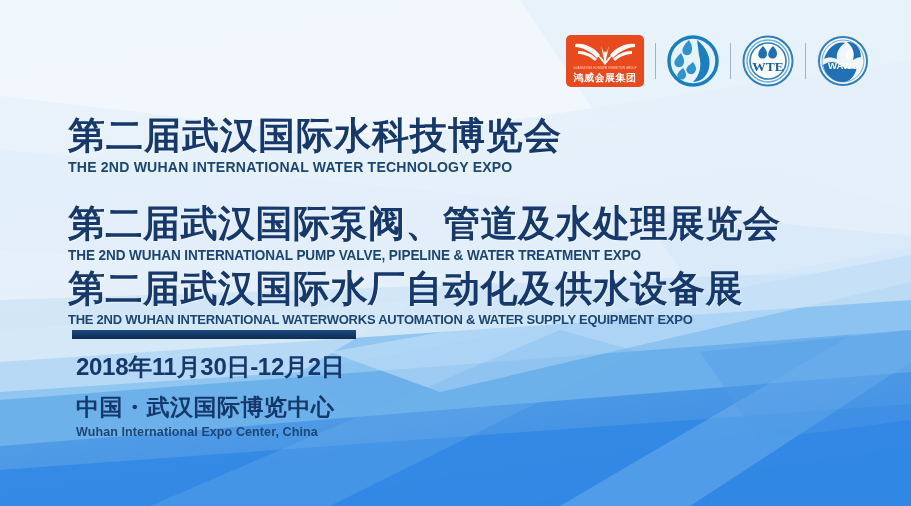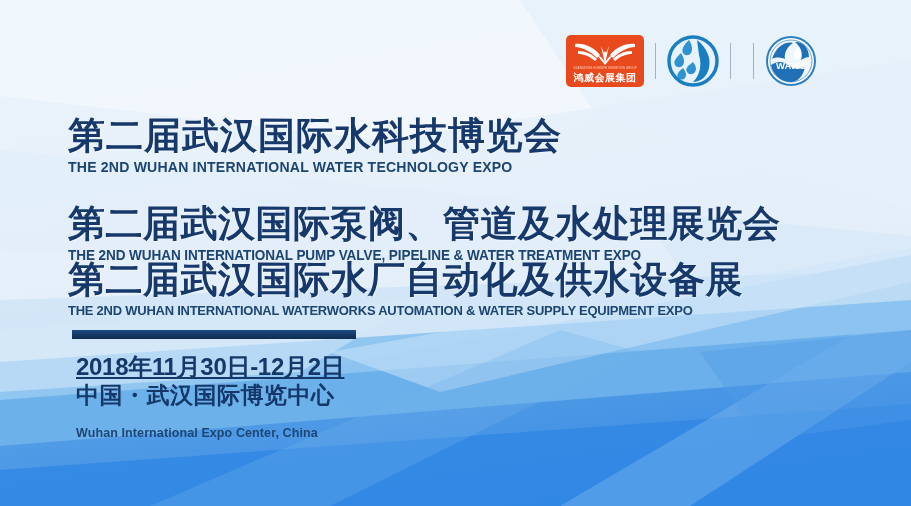--- a/index.html
+++ b/index.html
@@ -86,21 +86,21 @@
     font-weight: bold;
     color: #1c3d6e;
     letter-spacing: -1px;
     line-height: 58px;
     text-shadow: 1px 1px 0 rgba(255,255,255,.55);
   }
 
   .title-group { position: absolute; left: 68px; margin-top: 7px; }
   .t1 { top: 108px; }
   .t2 { top: 196px; }
-  .t3 { top: 252px; }
+  .t3 { top: 261px; }
 
   .cn-title {
     font-size: 37px;
     font-weight: bold;
     color: #16386a;
     line-height: 42px;
     letter-spacing: 1px;
     white-space: nowrap;
     text-shadow: 1px 1px 0 rgba(255,255,255,.4);
   }
@@ -130,48 +130,47 @@
   }
 
   .info-block { position: absolute; left: 76px; top: 352px; }
   .date-cn {
     font-size: 24px;
     font-weight: bold;
     color: #15386a;
     letter-spacing: -.3px;
     line-height: 29px;
     white-space: nowrap;
-    text-decoration: underline;
   }
   .date-en {
     font-size: 17px;
     font-weight: bold;
     color: #1c4674;
     letter-spacing: -.1px;
     line-height: 22px;
     white-space: nowrap;
     margin-top: 1px;
   }
   .venue-cn {
     font-size: 23px;
     font-weight: bold;
     color: #15386a;
     letter-spacing: .5px;
     line-height: 28px;
     white-space: nowrap;
-    margin-top: 0;
+    margin-top: 12px;
   }
   .venue-en {
     font-size: 12.5px;
     font-weight: bold;
     color: #1d4674;
     letter-spacing: .1px;
     line-height: 16px;
     white-space: nowrap;
-    margin-top: 16px;
+    margin-top: 3px;
   }
 </style>
 </head>
 <body>
 
 <div id="banner">
 
   <svg id="bg-facets" viewBox="0 0 911 506" preserveAspectRatio="none">
     <defs>
       <linearGradient id="gTop" x1="0" y1="0" x2="0.3" y2="1">
@@ -233,20 +232,30 @@
         <path d="M30 5 C40 13 44 23 42 33 C40 42 33 47 26 47 C33 40 35 30 32 20 Z" fill="#1a7fc1"></path>
         <path d="M22 5 C25 10 26 14 24 18 C22 21 18 21 16 18 C14 14 17 10 22 5 Z" fill="#2f93cf"></path>
         <path d="M14 18 C17 23 18 27 16 30 C14 33 10 33 8 30 C6 26 9 23 14 18 Z" fill="#2f93cf"></path>
         <path d="M16 33 C19 37 20 40 18 43 C16 45 13 45 11 43 C9 40 11 37 16 33 Z" fill="#2f93cf"></path>
         <path d="M26 27 C29 31 30 34 28 37 C26 40 22 40 20 37 C18 33 21 31 26 27 Z" fill="#2f93cf"></path>
       </svg>
     </div>
 
     <div class="logo-divider"></div>
 
+    <div>
+      <svg class="logo-circle" width="52" height="52" viewBox="0 0 52 52">
+        <circle cx="26" cy="26" r="24.5" fill="#f4f9fd" stroke="#2f7fc0" stroke-width="2"></circle>
+        <circle cx="26" cy="26" r="21" fill="none" stroke="#6ba9d8" stroke-width="1.4"></circle>
+        <circle cx="26" cy="26" r="18" fill="#ffffff" stroke="#2f7fc0" stroke-width="1.6"></circle>
+        <path d="M21 11 C25 15 26 19 24 22 C22 24 19 24 17 22 C15 19 17 15 21 11 Z" fill="#1f6fb5"></path>
+        <path d="M31 11 C35 15 36 19 34 22 C32 24 29 24 27 22 C25 19 27 15 31 11 Z" fill="#1f6fb5"></path>
+        <text x="26" y="36" text-anchor="middle" font-family="'Liberation Serif', serif" font-size="13.5" font-weight="bold" fill="#1a5e9e">WTE</text>
+      </svg>
+    </div>
 
     <div class="logo-divider"></div>
 
     <div>
       <svg class="logo-circle" width="52" height="52" viewBox="0 0 52 52">
         <circle cx="26" cy="26" r="24" fill="#ffffff" stroke="#2f7fc0" stroke-width="2"></circle>
         <circle cx="26" cy="26" r="21" fill="#f0f7fc" stroke="#6ba9d8" stroke-width="1"></circle>
         <path d="M7 24 C11 12 20 6 28 8 C22 12 19 18 20 24 C15 22 10 22 7 24 Z" fill="#2170b5"></path>
         <path d="M44 22 C44 11 36 6 30 7 C36 12 38 18 36 25 C39 23 42 22 44 22 Z" fill="#2170b5"></path>
         <path d="M6 30 C12 26 18 26 23 30 C28 34 34 35 40 32 C38 42 32 47 26 47 C16 47 8 40 6 30 Z" fill="#2170b5"></path>

